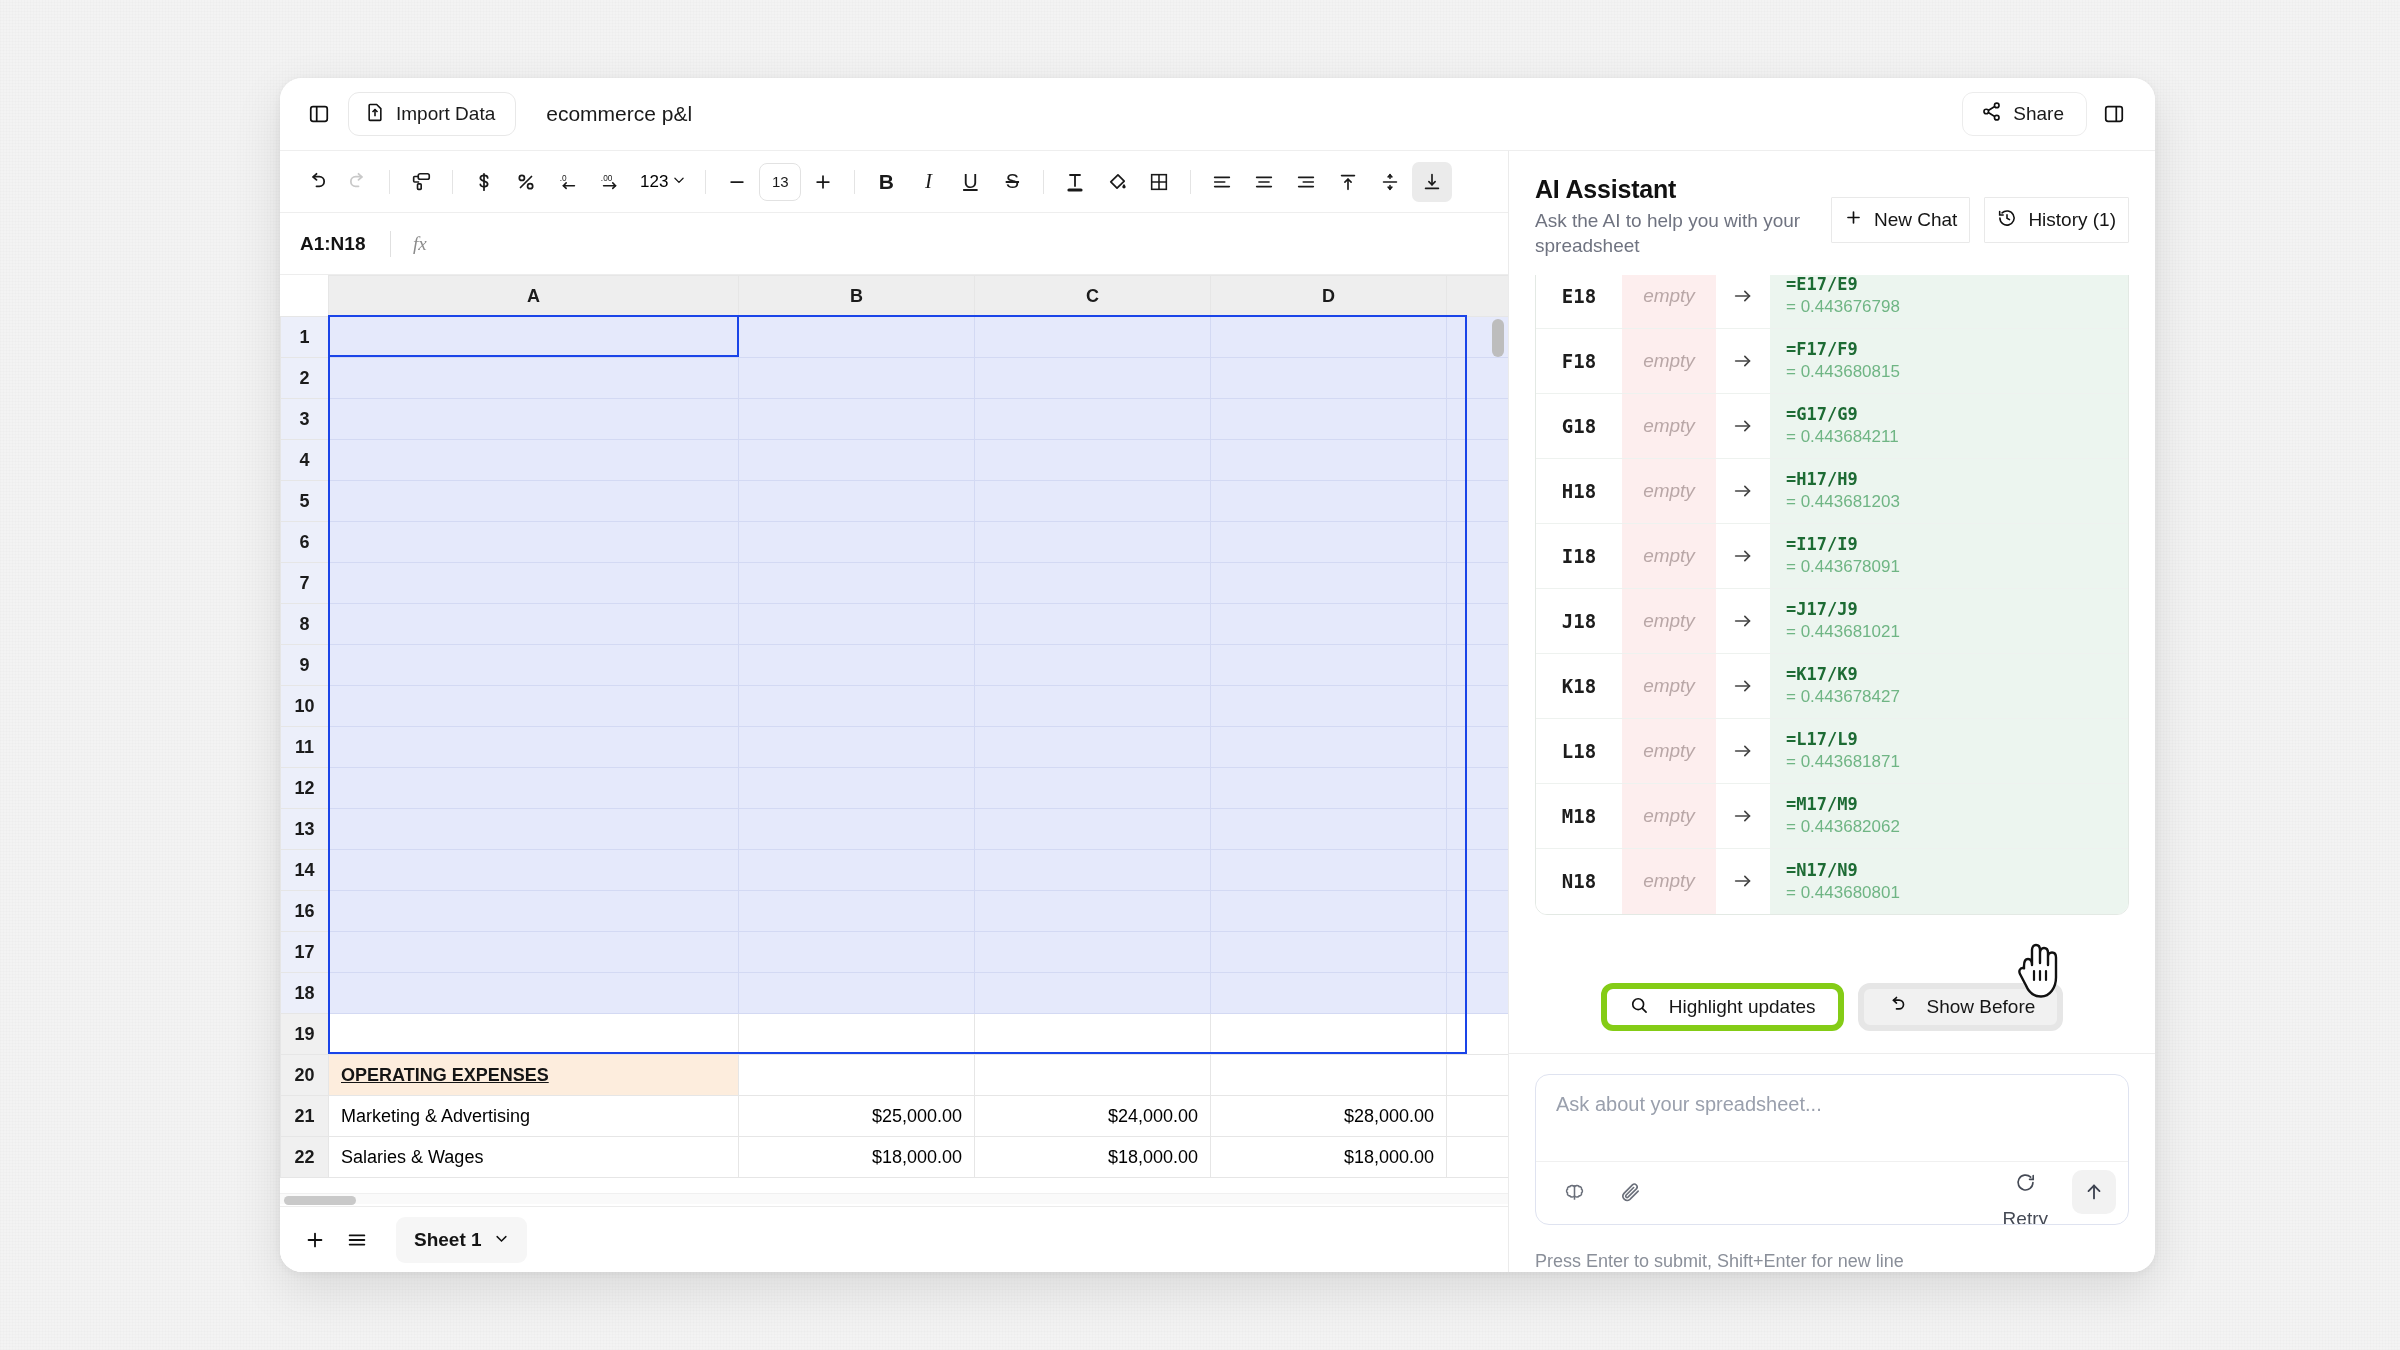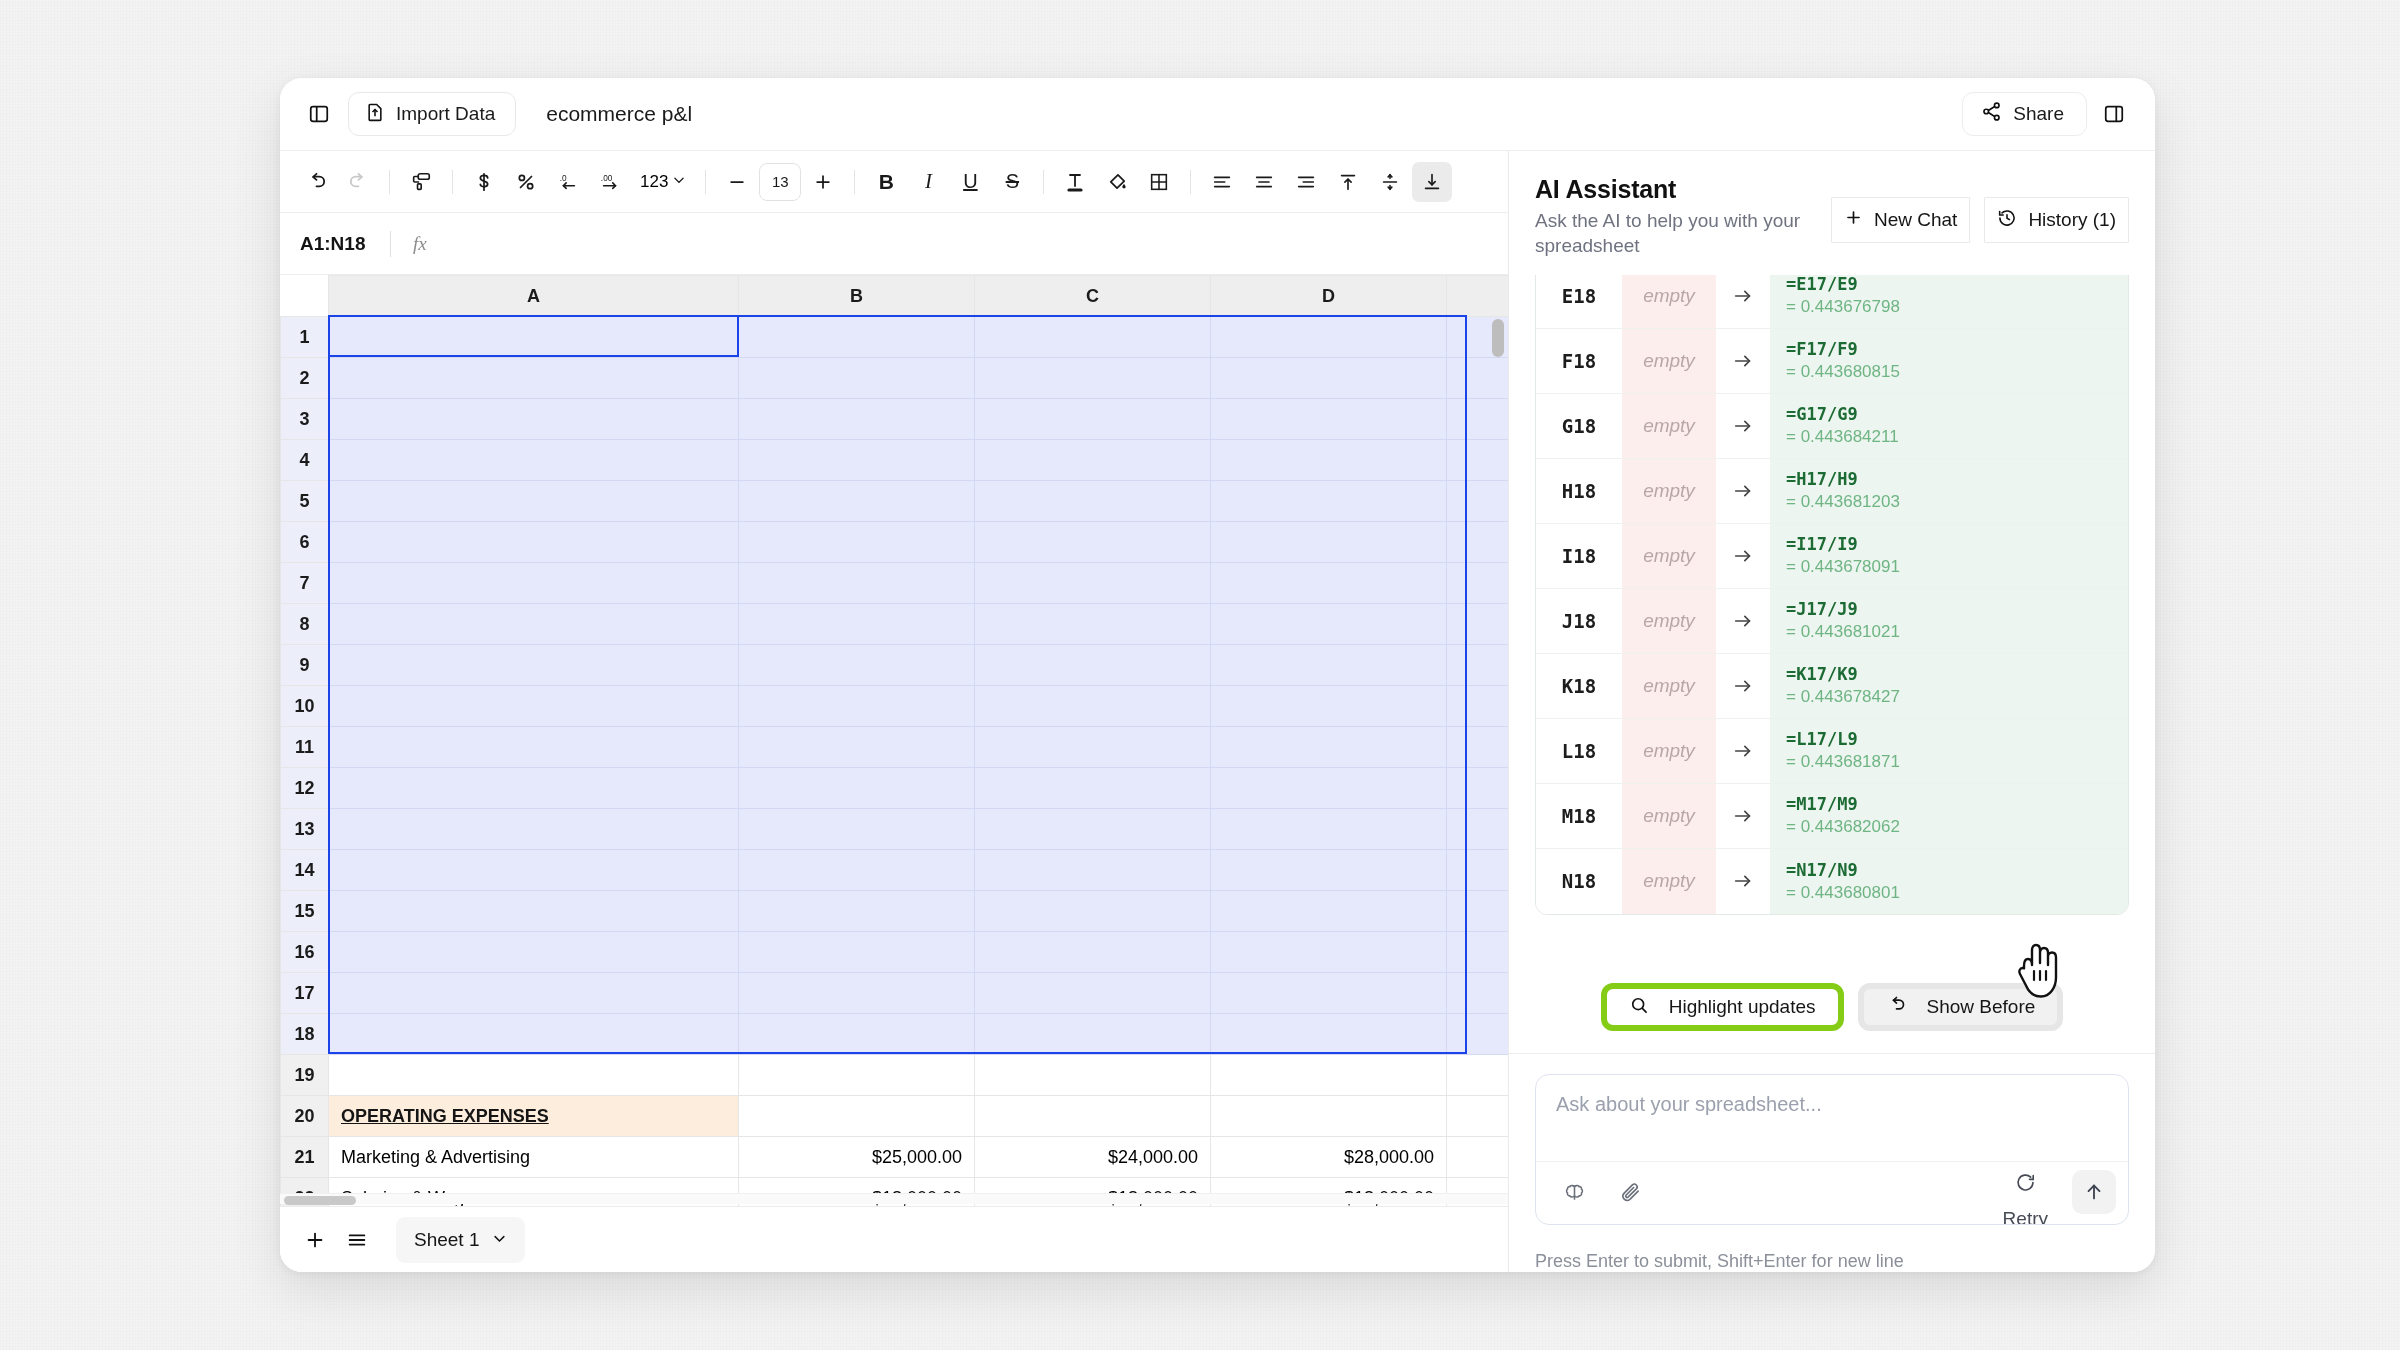--- a/index.html
+++ b/index.html
@@ -166,21 +166,21 @@
   .hscroll-thumb{ position:absolute; left:4px; top:2px; width:72px; height:9px; background:#c9c9c9; border-radius:5px;}
 
   
   .sheetbar {
     height: 66px; display:flex; align-items:center; gap:4px;
     padding-left: 16px; border-top:1px solid #ececec; flex:0 0 auto; background:#fff;
   }
   .sheet-tab {
     display:flex;align-items:center;gap:12px;
     height:46px; padding:0 18px; border-radius:9px;
-    background:#f6f6f6; font-size:19px; font-weight:400; color:#151515; cursor:pointer;
+    background:#f6f6f6; font-size:19px; font-weight:700; color:#151515; cursor:pointer;
     margin-left: 16px;
   }
 
   
   .ai-panel {
     flex:1 1 auto; display:flex; flex-direction:column;
     border-left: 1px solid #ebebeb; border-top:1px solid #eeeeee;
     min-width:0; background:#fff;
   }
   .ai-head {
@@ -582,28 +582,20 @@
               </tr>
               <tr class="selected">
                 <td class="rowhead">14</td>
                 <td class="cell"></td>
                 <td class="cell"></td>
                 <td class="cell"></td>
                 <td class="cell"></td>
                 <td class="cell"></td>
               </tr>
               <tr class="selected">
-                <td class="rowhead">15</td>
-                <td class="cell"></td>
-                <td class="cell"></td>
-                <td class="cell"></td>
-                <td class="cell"></td>
-                <td class="cell"></td>
-              </tr>
-              <tr class="selected">
                 <td class="rowhead">16</td>
                 <td class="cell"></td>
                 <td class="cell"></td>
                 <td class="cell"></td>
                 <td class="cell"></td>
                 <td class="cell"></td>
               </tr>
               <tr class="selected">
                 <td class="rowhead">17</td>
                 <td class="cell"></td>

